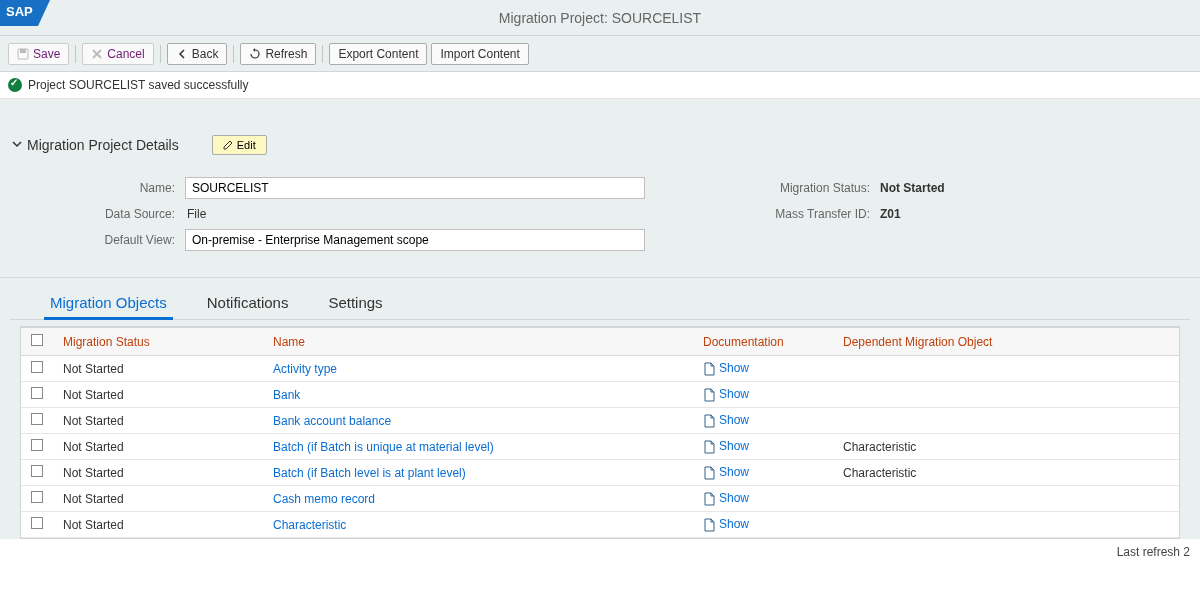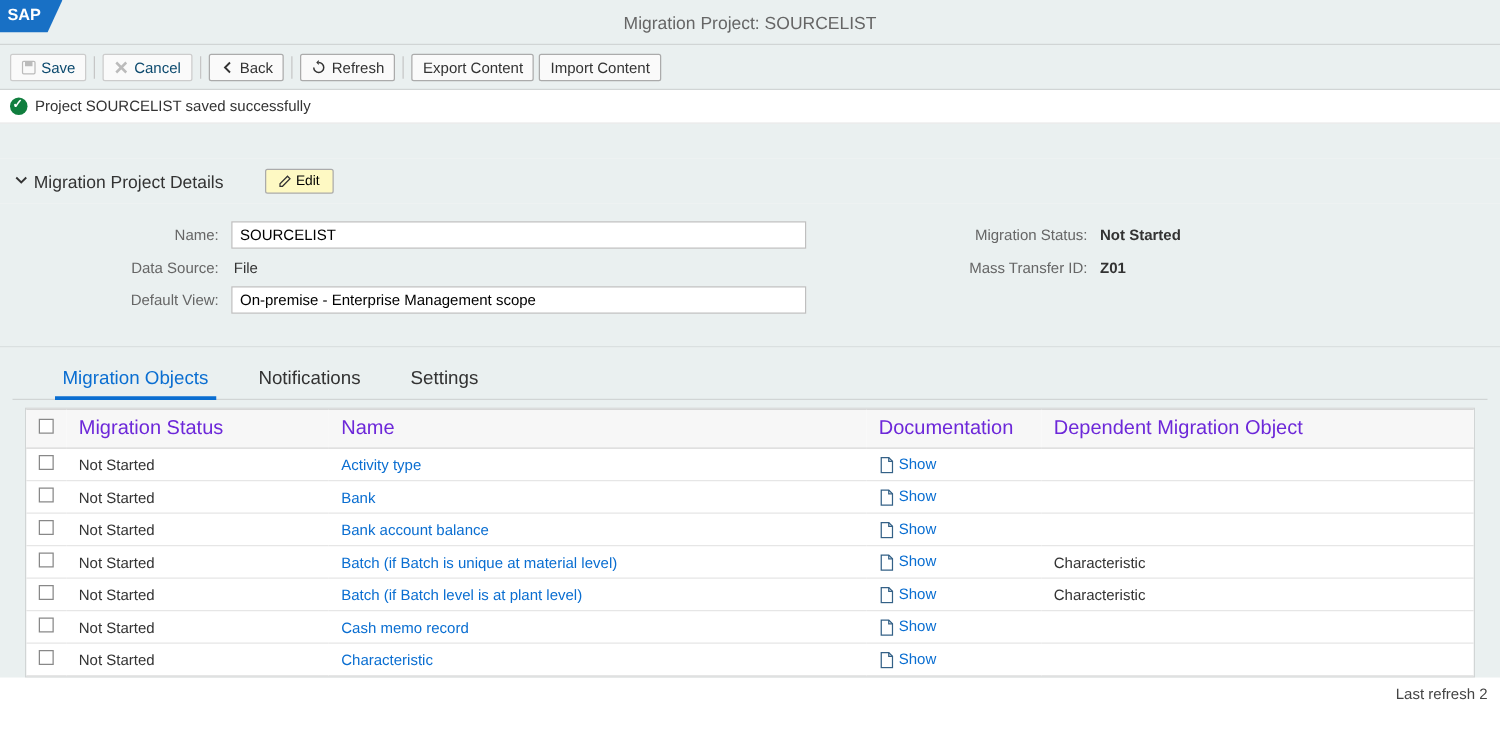--- a/index.html
+++ b/index.html
@@ -4,21 +4,21 @@
 <style>
   * { box-sizing: border-box; margin: 0; padding: 0; font-family: Arial, Helvetica, sans-serif; }
   body { font-size: 12px; color: #333; background: #fff; }
 
   .header { height: 36px; background: #eaf0f0; border-bottom: 1px solid #d1d5d5; display: flex; align-items: center; padding: 0 8px; position: relative; }
   .sap-logo { position: absolute; left: 0; top: 0; }
   .page-title { position: absolute; left: 50%; transform: translateX(-50%); color: #666; font-size: 14px; }
 
   .toolbar { height: 36px; background: #eaf0f0; border-bottom: 1px solid #d1d5d5; display: flex; align-items: center; padding: 0 8px; gap: 4px; }
   .tb-btn { height: 22px; padding: 0 8px; background: #fafafa; border: 1px solid #ababab; border-radius: 2px; font-size: 12px; color: #333; display: inline-flex; align-items: center; gap: 4px; cursor: pointer; }
-  .tb-btn.disabled { color: #0c4a6e; border-color: #ccc; cursor: default; }
+  .tb-btn.disabled { color: #701a75; border-color: #ccc; cursor: default; }
   .tb-sep { width:1px; height:18px; background:#c6c6c6; margin:0 2px; }
   .tb-icon { display:inline-block; width:12px; height:12px; }
 
   .status-bar { padding: 6px 8px; display:flex; align-items:center; gap:6px; border-bottom:1px solid #e5e5e5; font-size:12px; }
   .status-icon { width:14px; height:14px; border-radius:50%; background:#107e3e; position:relative; display:inline-block; }
   .status-icon::after { content:"✓"; color:#fff; font-size:10px; position:absolute; left:2px; top:-1px; font-weight:bold; }
 
   .spacer { height: 28px; background:#eaf0f0; }
 
   .section-header { background:#eaf0f0; padding: 8px 10px; display:flex; align-items:center; gap:3px;}
@@ -45,21 +45,21 @@
   .tab { padding: 6px 0 8px 0; font-size:15px; color:#333; cursor:pointer; position:relative; }
   .tab.active { color:#0a6ed1; }
   .tab.active::after { content:""; position:absolute; left:-6px; right:-6px; bottom:-1px; height:3px; background:#0a6ed1; }
 
   .table-area { background:#fff; margin: 6px 10px 0 10px; border:1px solid #d1d5d5; }
   .table-toolbar { display:flex; align-items:center; gap:6px; padding:6px 6px; }
   .view-label { font-size:12px; color:#333; }
   .select { height:20px; border:1px solid #bfbfbf; font-size:12px; padding:0 4px; width:110px; }
 
   table { width:100%; border-collapse:collapse; }
-  th { text-align:left; font-weight:normal; font-size:16px; color:#6d28d9; padding:6px 10px; background:#f7f7f7; border-bottom:1px solid #d7d7d7; border-top:1px solid #d7d7d7;}
+  th { text-align:left; font-weight:normal; font-size:12px; color:#c2410c; padding:6px 10px; background:#f7f7f7; border-bottom:1px solid #d7d7d7; border-top:1px solid #d7d7d7;}
   td { font-size:12px; padding:5px 10px; border-bottom:1px solid #e6e6e6; }
   .chk-col { width:26px; text-align:center; }
   .chk { width:12px; height:12px; border:1px solid #888; display:inline-block; background:#fff; }
   .link { color:#0a6ed1; cursor:pointer; }
   .doc-icon { display:inline-block; width:12px; height:14px; vertical-align:middle; margin-right:4px; }
   .doc-icon svg { display:block; }
   .footer { padding:6px 10px; text-align:right; font-size:12px; color:#444; }
 </style>
 </head>
 <body>

